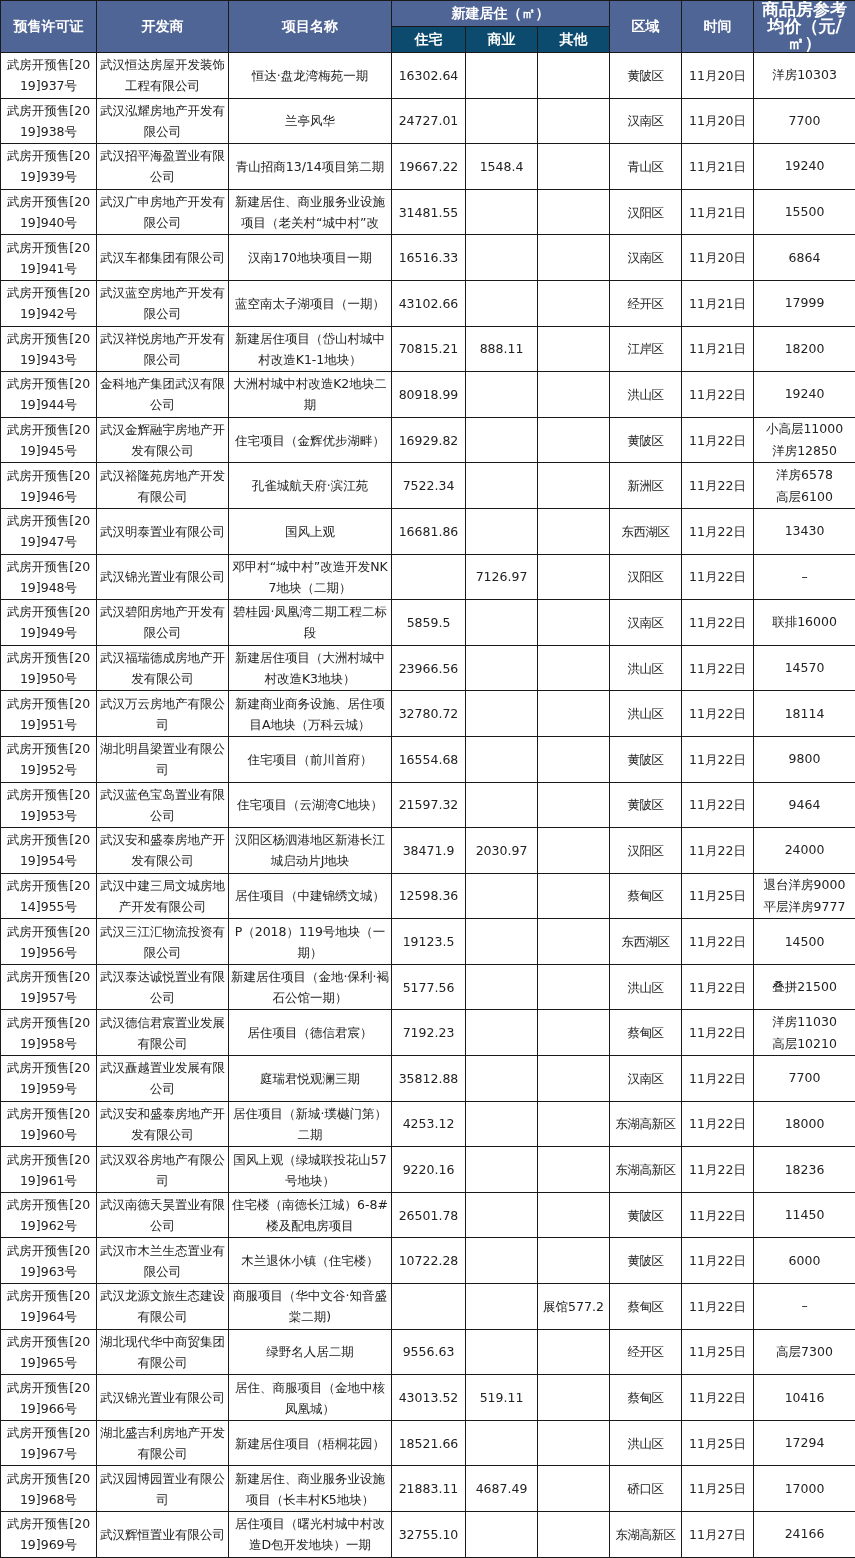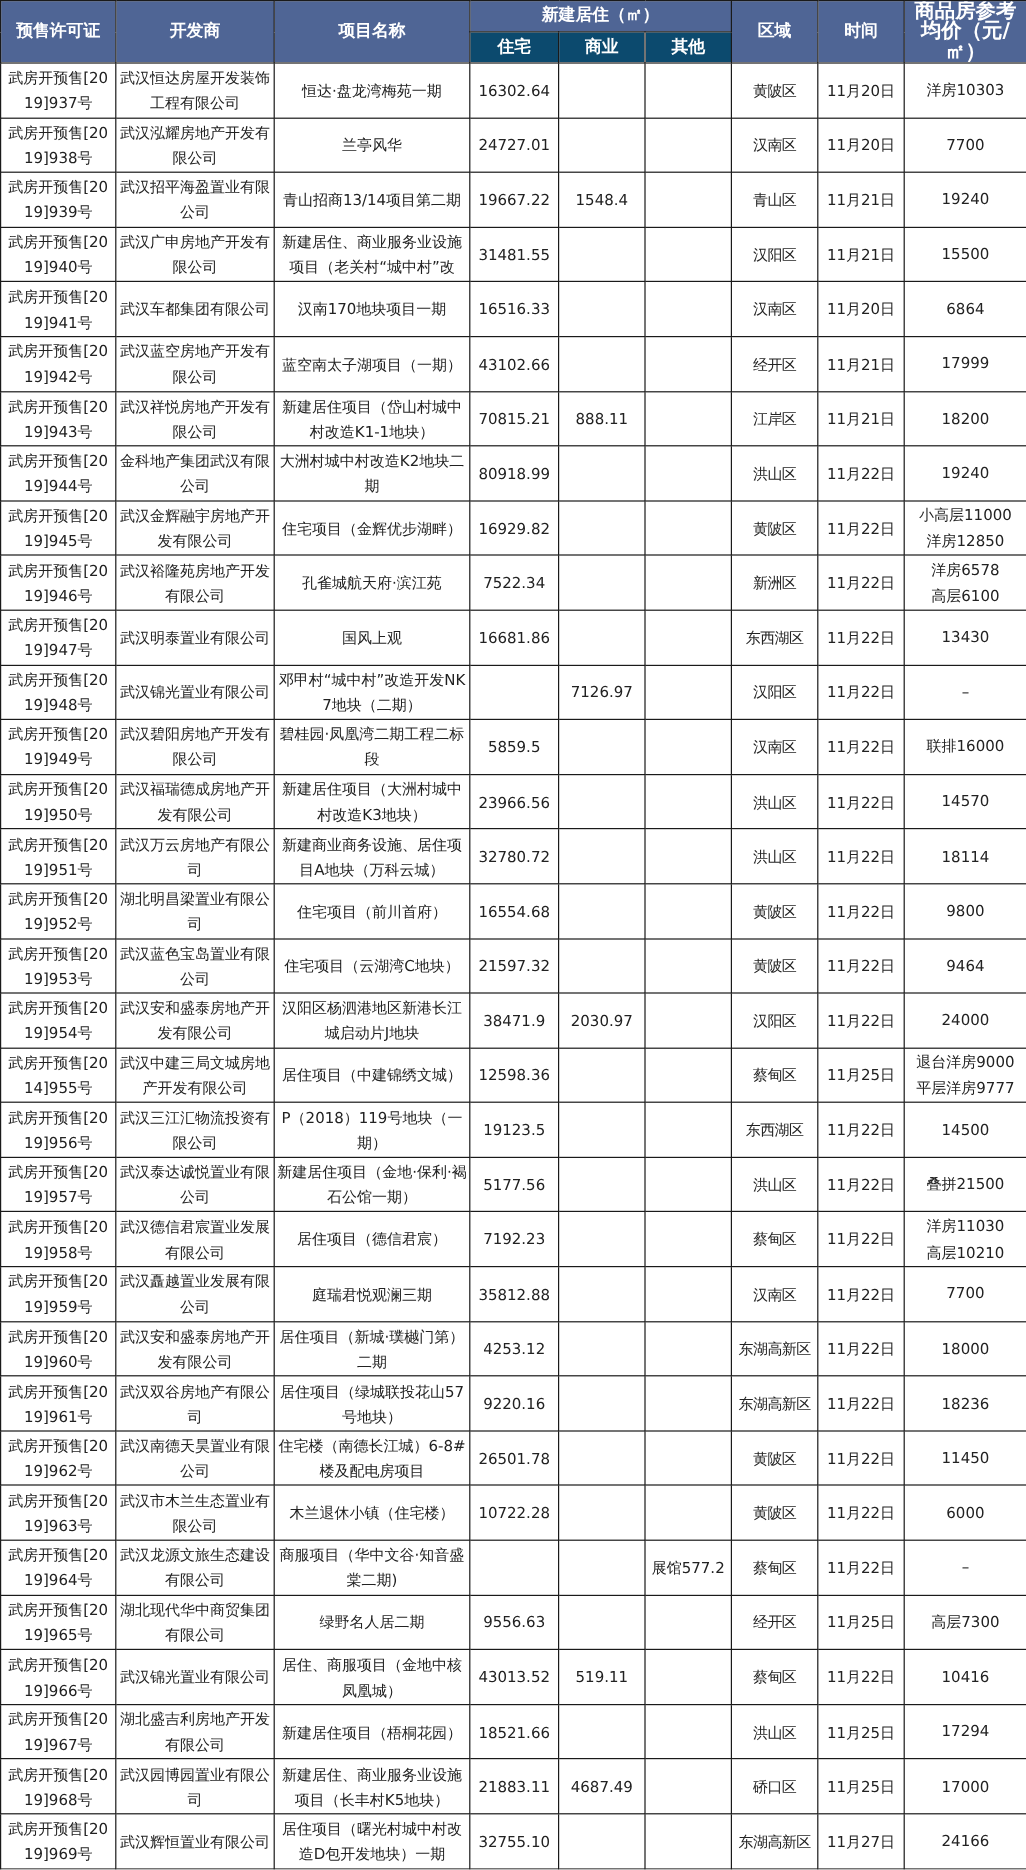--- a/index.html
+++ b/index.html
@@ -332,21 +332,21 @@
         <td>4253.12</td>
         <td></td>
         <td></td>
         <td class="region">东湖高新区</td>
         <td>11月22日</td>
         <td class="price">18000</td>
       </tr>
       <tr>
         <td>武房开预售[2019]961号</td>
         <td>武汉双谷房地产有限公司</td>
-        <td>居住项目（绿城联投花山57号地块）</td>
+        <td>国风上观（绿城联投花山57号地块）</td>
         <td>9220.16</td>
         <td></td>
         <td></td>
         <td class="region">东湖高新区</td>
         <td>11月22日</td>
         <td class="price">18236</td>
       </tr>
       <tr>
         <td>武房开预售[2019]962号</td>
         <td>武汉南德天昊置业有限公司</td>

